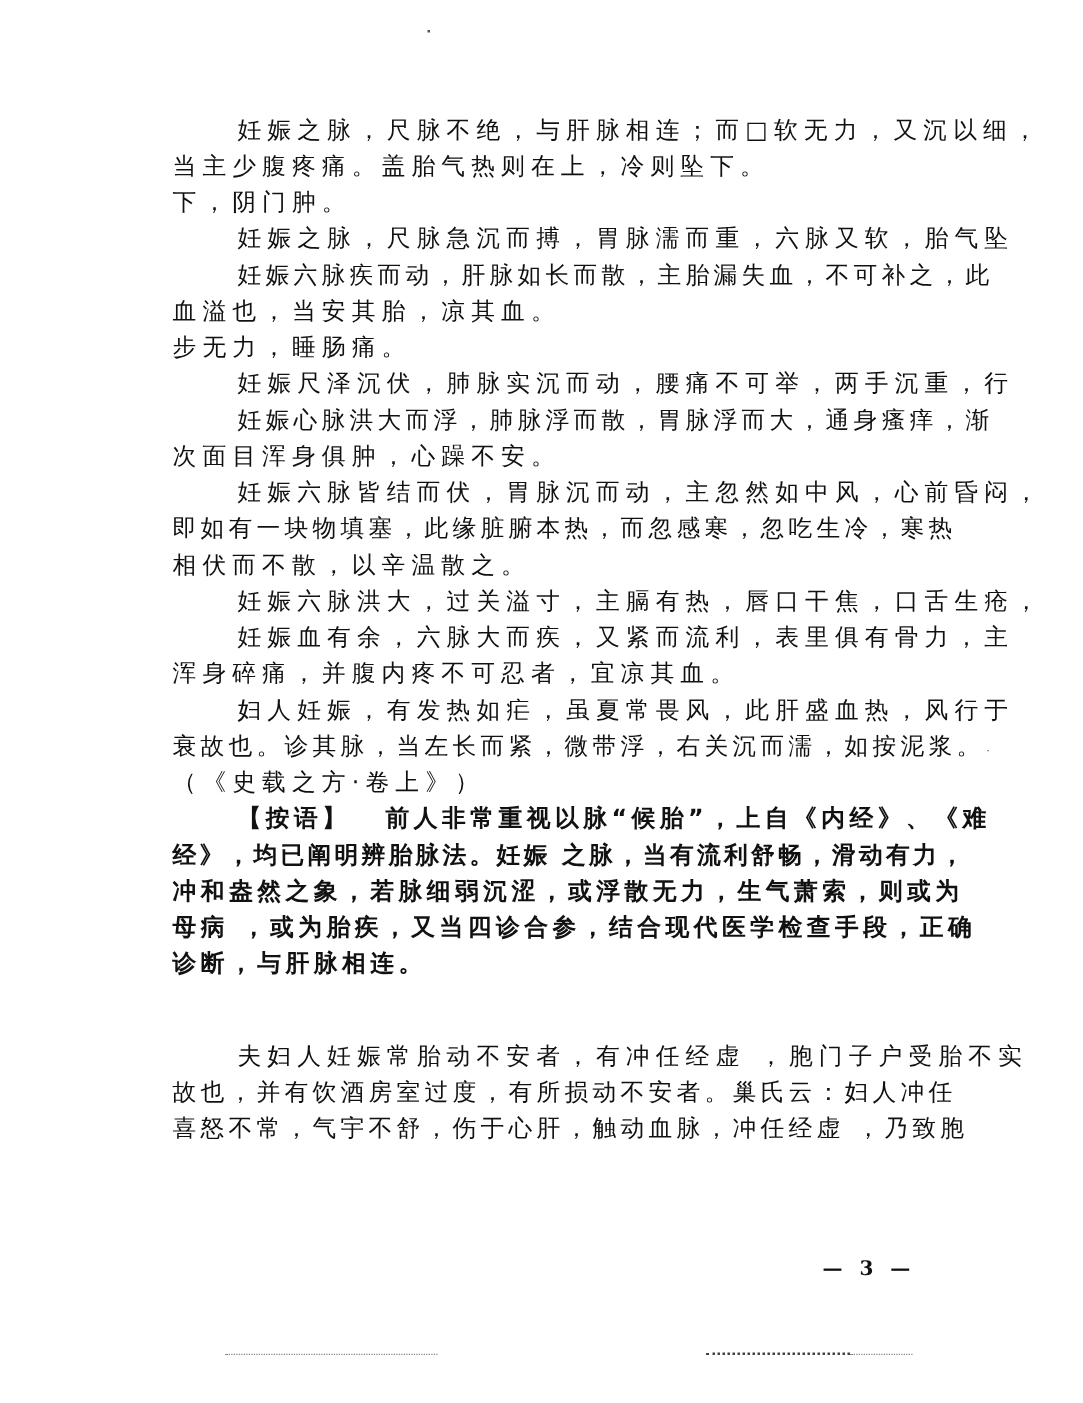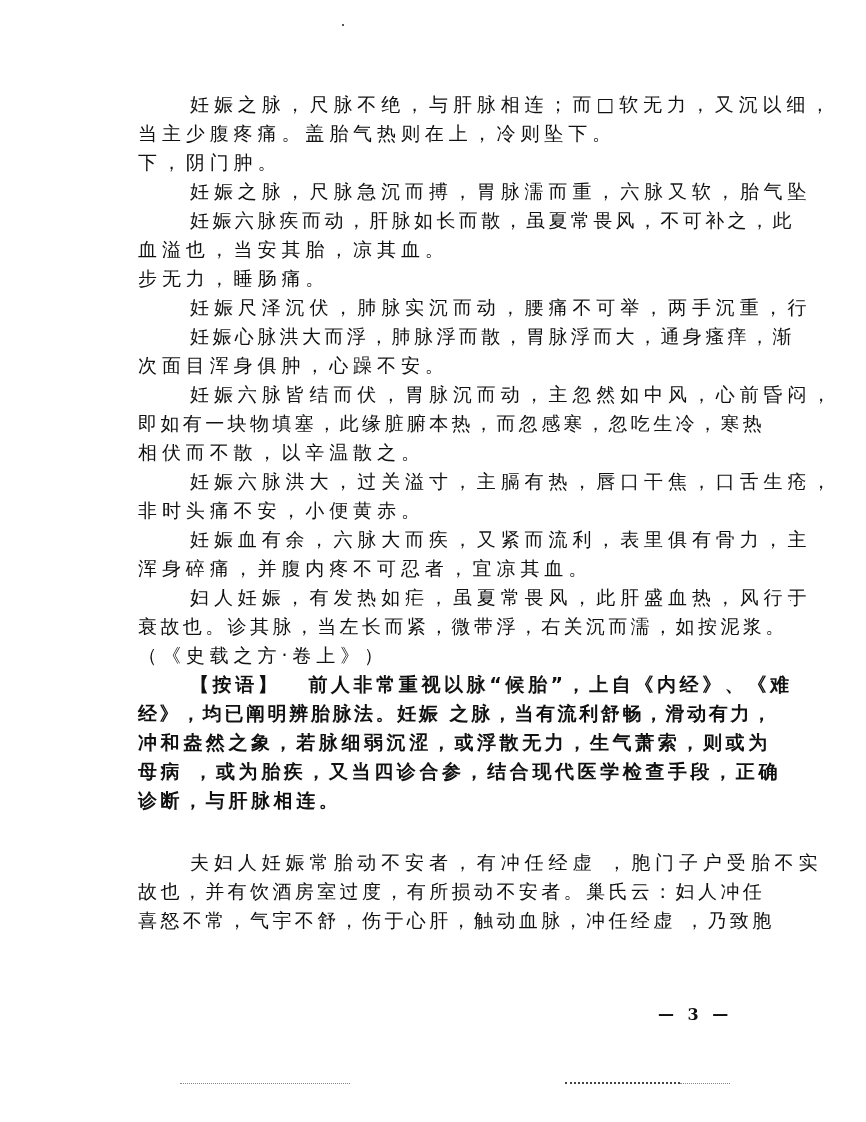--- a/index.html
+++ b/index.html
@@ -57,54 +57,53 @@
 <body>
 
 <div class="page">
 
   <div class="line indent">妊娠之脉，尺脉不绝，与肝脉相连；而□软无力，又沉以细，</div>
   <div class="line">当主少腹疼痛。盖胎气热则在上，冷则坠下。</div>
 
   <div class="line">下，阴门肿。</div>
   <div class="line indent">妊娠之脉，尺脉急沉而搏，胃脉濡而重，六脉又软，胎气坠</div>
 
-  <div class="line indent" style="letter-spacing:3.4px">妊娠六脉疾而动，肝脉如长而散，虽夏常畏风，不可补之，此</div>
+  <div class="line indent" style="letter-spacing:3.4px">妊娠六脉疾而动，肝脉如长而散，主胎漏失血，不可补之，此</div>
   <div class="line">血溢也，当安其胎，凉其血。</div>
 
   <div class="line">步无力，睡肠痛。</div>
   <div class="line indent">妊娠尺泽沉伏，肺脉实沉而动，腰痛不可举，两手沉重，行</div>
 
   <div class="line indent" style="letter-spacing:3.4px">妊娠心脉洪大而浮，肺脉浮而散，胃脉浮而大，通身瘙痒，渐</div>
   <div class="line">次面目浑身俱肿，心躁不安。</div>
 
   <div class="line indent">妊娠六脉皆结而伏，胃脉沉而动，主忽然如中风，心前昏闷，</div>
   <div class="line" style="letter-spacing:3.4px">即如有一块物填塞，此缘脏腑本热，而忽感寒，忽吃生冷，寒热</div>
   <div class="line">相伏而不散，以辛温散之。</div>
 
   <div class="line indent">妊娠六脉洪大，过关溢寸，主膈有热，唇口干焦，口舌生疮，</div>
-  <div class="line">非时头痛不安，小便黄赤。</div>
 
   <div class="line indent">妊娠血有余，六脉大而疾，又紧而流利，表里俱有骨力，主</div>
   <div class="line">浑身碎痛，并腹内疼不可忍者，宜凉其血。</div>
 
   <div class="line indent">妇人妊娠，有发热如疟，虽夏常畏风，此肝盛血热，风行于</div>
   <div class="line" style="letter-spacing:3.4px">衰故也。诊其脉，当左长而紧，微带浮，右关沉而濡，如按泥浆。</div>
   <div class="line">（《史载之方·卷上》）</div>
 
   <div class="line indent bold">
     <span>【按语】</span><span style="display:inline-block;width:28px"></span><span>前人非常重视以脉“候胎”，上自《内经》、《难</span>
   </div>
   <div class="line bold" style="letter-spacing:2.6px">经》，均已阐明辨胎脉法。妊娠 之脉，当有流利舒畅，滑动有力，</div>
   <div class="line bold">冲和盎然之象，若脉细弱沉涩，或浮散无力，生气萧索，则或为</div>
   <div class="line bold">母病 ，或为胎疾，又当四诊合参，结合现代医学检查手段，正确</div>
   <div class="line bold">诊断，与肝脉相连。</div>
 
   <div class="gap"></div>
 
-  <div class="line indent" style="margin-top:4px">夫妇人妊娠常胎动不安者，有冲任经虚 ，胞门子户受胎不实</div>
+  <div class="line indent" style="margin-top:16px">夫妇人妊娠常胎动不安者，有冲任经虚 ，胞门子户受胎不实</div>
   <div class="line" style="letter-spacing:3.4px">故也，并有饮酒房室过度，有所损动不安者。巢氏云：妇人冲任</div>
   <div class="line" style="letter-spacing:3.4px">喜怒不常，气宇不舒，伤于心肝，触动血脉，冲任经虚 ，乃致胞</div>
 </div>
 
 <div class="page-number">— 3 —</div>
 
 <div class="speck" style="left:342px;top:24px;"></div>
 <div class="speck" style="left:790px;top:600px;width:1px;height:1px;"></div>
 <div class="speck" style="left:520px;top:690px;width:1px;height:1px;"></div>
 <div class="scan-line" style="left:180px;top:1083px;width:170px;"></div>

